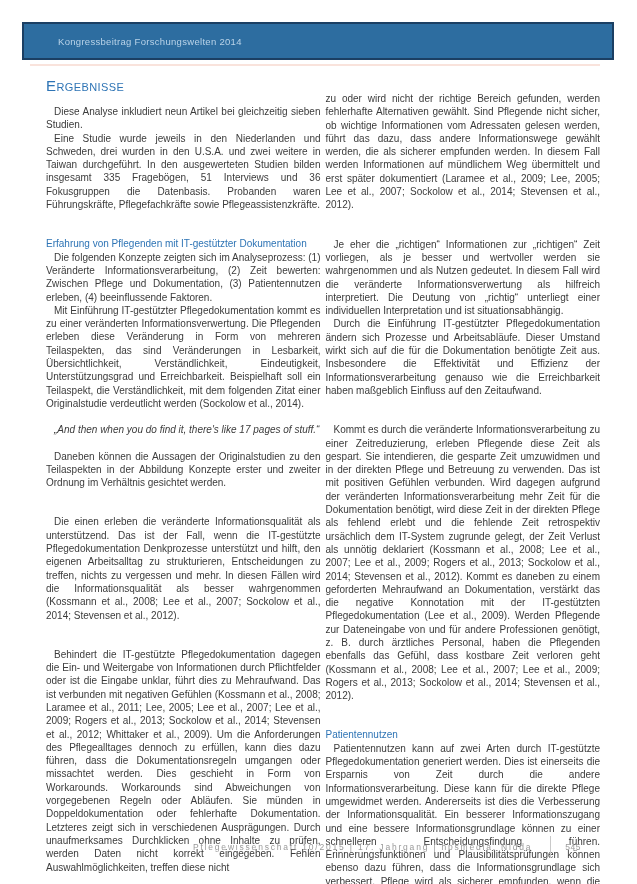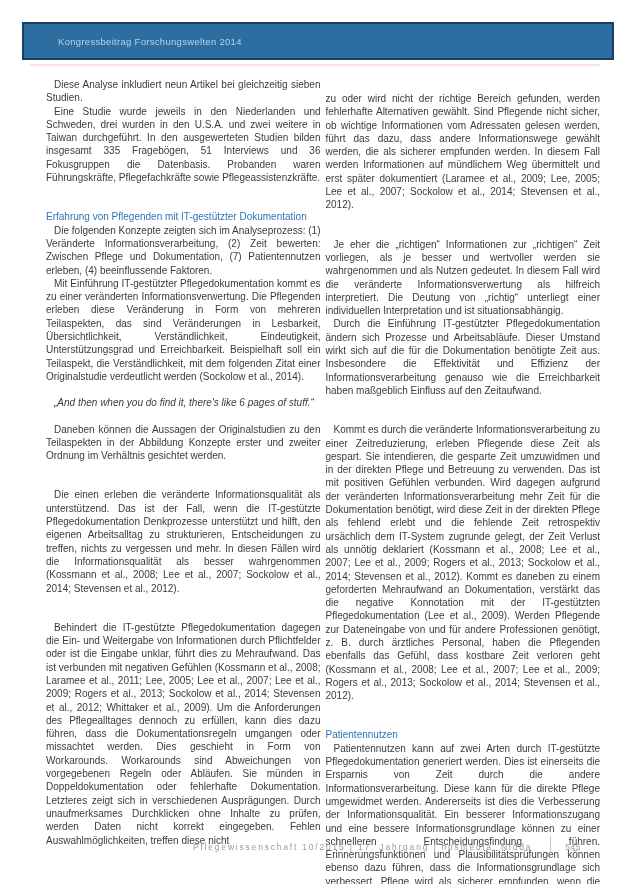--- a/index.html
+++ b/index.html
@@ -94,26 +94,27 @@
 </head>
 <body>
 
 <div class="header-bar">
   <span>Kongressbeitrag Forschungswelten 2014</span>
 </div>
 <div class="scan-line"></div>
 
 <div class="content">
   <div class="col col-left">
+      <div class="blk h1">Ergebnisse</div>
       <p class="blk p">Diese Analyse inkludiert neun Artikel bei gleichzeitig sieben Studien.</p>
       <p class="blk p">Eine Studie wurde jeweils in den Niederlanden und Schweden, drei wurden in den U.S.A. und zwei weitere in Taiwan durchgeführt. In den ausgewerteten Studien bilden insgesamt 335 Fragebögen, 51 Interviews und 36 Fokusgruppen die Datenbasis. Probanden waren Führungskräfte, Pflegefachkräfte sowie Pflegeassistenzkräfte.</p>
       <div class="blk h2 gap">Erfahrung von Pflegenden mit IT-gestützter Dokumentation</div>
-      <p class="blk p">Die folgenden Konzepte zeigten sich im Analyseprozess: (1) Veränderte Informationsverarbeitung, (2) Zeit bewerten: Zwischen Pflege und Dokumentation, (7) Patientennutzen erleben, (4) beeinflussende Faktoren.</p>
+      <p class="blk p">Die folgenden Konzepte zeigten sich im Analyseprozess: (1) Veränderte Informationsverarbeitung, (2) Zeit bewerten: Zwischen Pflege und Dokumentation, (3) Patientennutzen erleben, (4) beeinflussende Faktoren.</p>
       <p class="blk p">Mit Einführung IT-gestützter Pflegedokumentation kommt es zu einer veränderten Informationsverwertung. Die Pflegenden erleben diese Veränderung in Form von mehreren Teilaspekten, das sind Veränderungen in Lesbarkeit, Übersichtlichkeit, Verständlichkeit, Eindeutigkeit, Unterstützungsgrad und Erreichbarkeit. Beispielhaft soll ein Teilaspekt, die Verständlichkeit, mit dem folgenden Zitat einer Originalstudie verdeutlicht werden (Sockolow et al., 2014).</p>
-      <div class="blk quote">„And then when you do find it, there's like 6 pages of stuff.“</div>
+      <div class="blk quote">„And then when you do find it, there's like 17 pages of stuff.“</div>
       <p class="blk p">Daneben können die Aussagen der Originalstudien zu den Teilaspekten in der Abbildung Konzepte erster und zweiter Ordnung im Verhältnis gesichtet werden.</p>
       <p class="blk p gap">Die einen erleben die veränderte Informationsqualität als unterstützend. Das ist der Fall, wenn die IT-gestützte Pflegedokumentation Denkprozesse unterstützt und hilft, den eigenen Arbeitsalltag zu strukturieren, Entscheidungen zu treffen, nichts zu vergessen und mehr. In diesen Fällen wird die Informationsqualität als besser wahrgenommen (Kossmann et al., 2008; Lee et al., 2007; Sockolow et al., 2014; Stevensen et al., 2012).</p>
       <p class="blk p gap">Behindert die IT-gestützte Pflegedokumentation dagegen die Ein- und Weitergabe von Informationen durch Pflichtfelder oder ist die Eingabe unklar, führt dies zu Mehraufwand. Das ist verbunden mit negativen Gefühlen (Kossmann et al., 2008; Laramee et al., 2011; Lee, 2005; Lee et al., 2007; Lee et al., 2009; Rogers et al., 2013; Sockolow et al., 2014; Stevensen et al., 2012; Whittaker et al., 2009). Um die Anforderungen des Pflegealltages dennoch zu erfüllen, kann dies dazu führen, dass die Dokumentationsregeln umgangen oder missachtet werden. Dies geschieht in Form von Workarounds. Workarounds sind Abweichungen von vorgegebenen Regeln oder Abläufen. Sie münden in Doppeldokumentation oder fehlerhafte Dokumentation. Letzteres zeigt sich in verschiedenen Ausprägungen. Durch unaufmerksames Durchklicken ohne Inhalte zu prüfen, werden Daten nicht korrekt eingegeben. Fehlen Auswahlmöglichkeiten, treffen diese nicht</p>
     </div>
   <div class="col col-right">
       <p class="blk p noindent">zu oder wird nicht der richtige Bereich gefunden, werden fehlerhafte Alternativen gewählt. Sind Pflegende nicht sicher, ob wichtige Informationen vom Adressaten gelesen werden, führt das dazu, dass andere Informationswege gewählt werden, die als sicherer empfunden werden. In diesem Fall werden Informationen auf mündlichem Weg übermittelt und erst später dokumentiert (Laramee et al., 2009; Lee, 2005; Lee et al., 2007; Sockolow et al., 2014; Stevensen et al., 2012).</p>
       <p class="blk p gap">Je eher die „richtigen“ Informationen zur „richtigen“ Zeit vorliegen, als je besser und wertvoller werden sie wahrgenommen und als Nutzen gedeutet. In diesem Fall wird die veränderte Informationsverwertung als hilfreich interpretiert. Die Deutung von „richtig“ unterliegt einer individuellen Interpretation und ist situationsabhängig.</p>
       <p class="blk p">Durch die Einführung IT-gestützter Pflegedokumentation ändern sich Prozesse und Arbeitsabläufe. Dieser Umstand wirkt sich auf die für die Dokumentation benötigte Zeit aus. Insbesondere die Effektivität und Effizienz der Informationsverarbeitung genauso wie die Erreichbarkeit haben maßgeblich Einfluss auf den Zeitaufwand.</p>
       <p class="blk p gap">Kommt es durch die veränderte Informationsverarbeitung zu einer Zeitreduzierung, erleben Pflegende diese Zeit als gespart. Sie intendieren, die gesparte Zeit umzuwidmen und in der direkten Pflege und Betreuung zu verwenden. Das ist mit positiven Gefühlen verbunden. Wird dagegen aufgrund der veränderten Informationsverarbeitung mehr Zeit für die Dokumentation benötigt, wird diese Zeit in der direkten Pflege als fehlend erlebt und die fehlende Zeit retrospektiv ursächlich dem IT-System zugrunde gelegt, der Zeit Verlust als unnötig deklariert (Kossmann et al., 2008; Lee et al., 2007; Lee et al., 2009; Rogers et al., 2013; Sockolow et al., 2014; Stevensen et al., 2012). Kommt es daneben zu einem geforderten Mehraufwand an Dokumentation, verstärkt das die negative Konnotation mit der IT-gestützten Pflegedokumentation (Lee et al., 2009). Werden Pflegende zur Dateneingabe von und für andere Professionen genötigt, z. B. durch ärztliches Personal, haben die Pflegenden ebenfalls das Gefühl, dass kostbare Zeit verloren geht (Kossmann et al., 2008; Lee et al., 2007; Lee et al., 2009; Rogers et al., 2013; Sockolow et al., 2014; Stevensen et al., 2012).</p>
       <div class="blk h2 gap">Patientennutzen</div>

